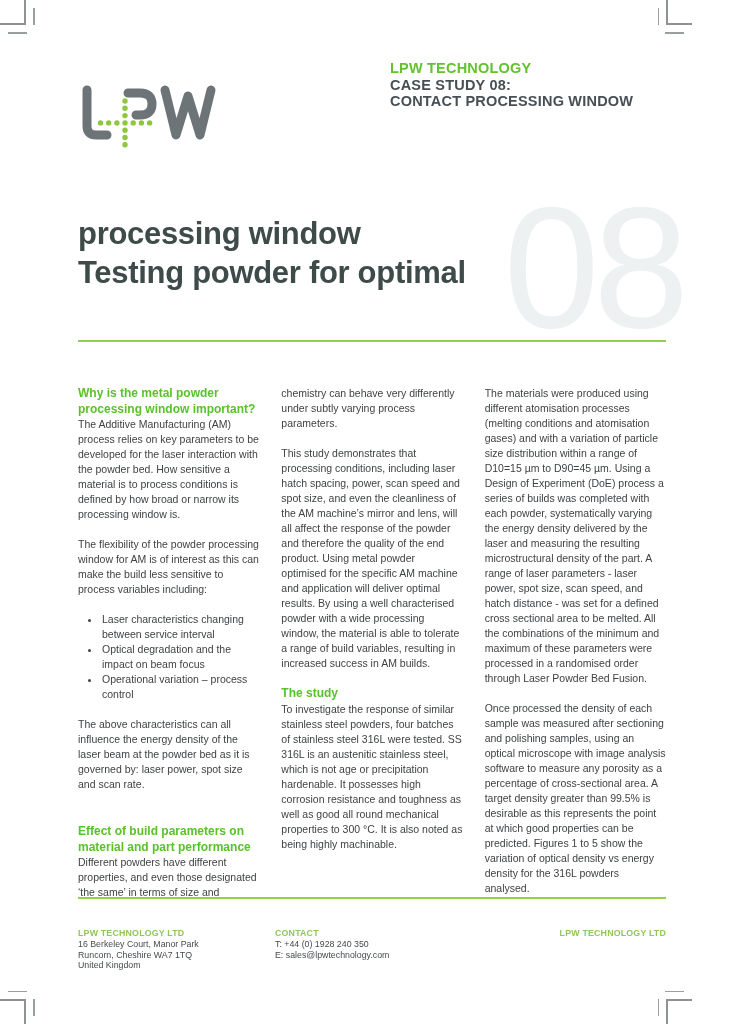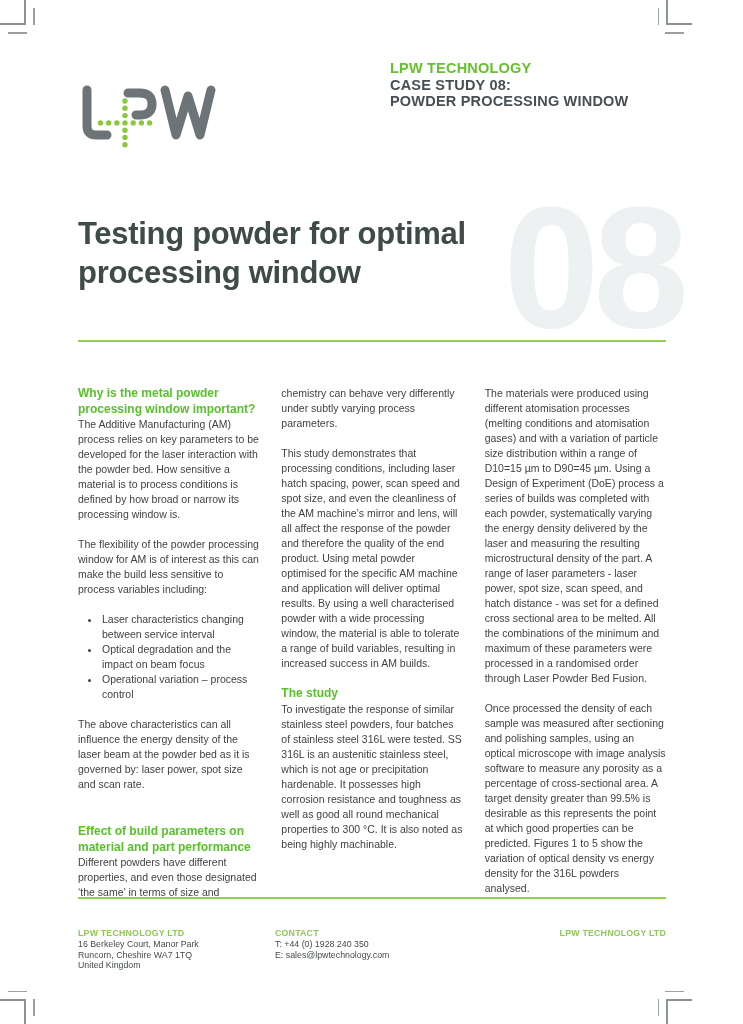--- a/index.html
+++ b/index.html
@@ -30,21 +30,21 @@
 
   
   .logo{position:absolute;left:78px;top:84px;width:150px;height:70px;}
   .masthead{position:absolute;left:390px;top:60px;width:280px;
             font-weight:700;font-size:14.5px;line-height:16.5px;letter-spacing:.2px;}
   .masthead .brand{color:#64c22c;}
   .masthead .dark{color:#474f54;}
 
   
   .watermark{position:absolute;left:478px;top:192px;width:205px;
-             font-size:172px;line-height:150px;font-weight:700;color:#edf1f2;
+             font-size:172px;line-height:150px;font-weight:400;color:#edf1f2;
              letter-spacing:-6px;text-align:right;}
   .doc-title{position:absolute;left:78px;top:214px;width:480px;
              font-size:31px;line-height:39px;font-weight:700;color:#3e4b49;letter-spacing:-.3px;}
   .rule{position:absolute;left:78px;height:2px;background:#92d050;width:588px;}
   .rule-top{top:340px;}
   .rule-bottom{top:897px;}
 
   
   .columns{position:absolute;left:78px;top:386px;width:588px;display:flex;gap:22px;}
   .col{width:184px;font-size:10.5px;line-height:15px;color:#3f4244;}
@@ -111,27 +111,27 @@
       <circle cx="63.4" cy="38.9" r="2.7" fill="#8dc63f"></circle>
         <circle cx="71.6" cy="38.9" r="2.7" fill="#8dc63f"></circle>
 
       <path d="M87 6 L98 51 L110 12 L122 51 L133 6" fill="none" stroke="#6d7478" stroke-width="9" stroke-linecap="round" stroke-linejoin="round"></path>
     </svg>
   </div>
 
   <div class="masthead">
     <div class="brand">LPW TECHNOLOGY</div>
     <div class="dark">CASE STUDY 08:</div>
-    <div class="dark">POWDER PROCESSING WINDOW</div>
+    <div class="dark">CONTACT PROCESSING WINDOW</div>
   </div>
 
   <div class="watermark">08</div>
   <div class="doc-title">
+    <div>processing window</div>
     <div>Testing powder for optimal</div>
-    <div>processing window</div>
   </div>
   <div class="rule rule-top"></div>
 
   <div class="columns">
 
     <div class="col">
       <h3>Why is the metal powder processing window important?</h3>
       <p>The Additive Manufacturing (AM) process relies on key parameters to be developed for the laser interaction with the powder bed. How sensitive a material is to process conditions is defined by how broad or narrow its processing window is.</p>
       <p>The flexibility of the powder processing window for AM is of interest as this can make the build less sensitive to process variables including:</p>
       <ul>

